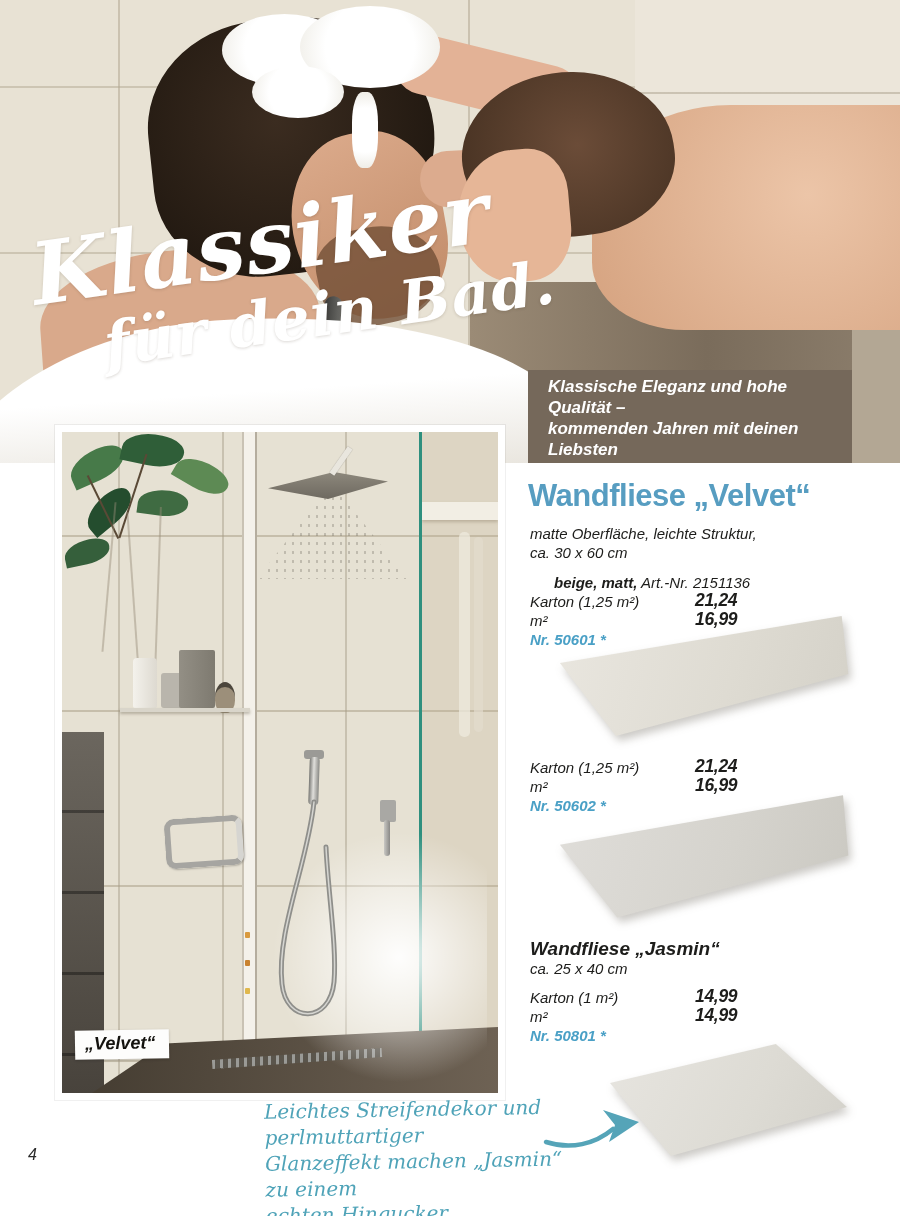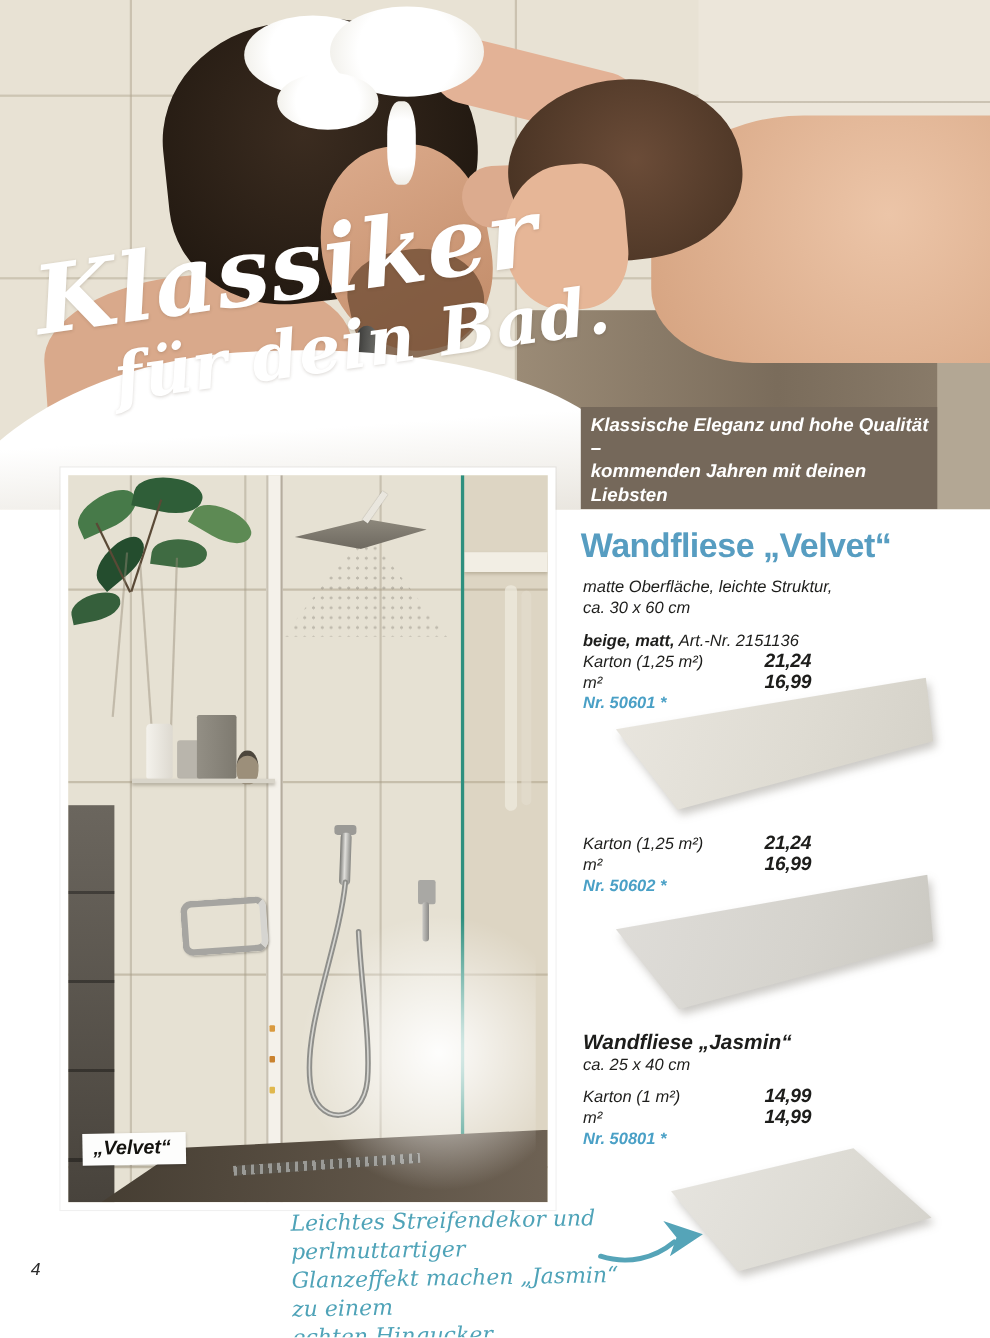--- a/index.html
+++ b/index.html
@@ -41,21 +41,21 @@
      background:linear-gradient(90deg,#3c3c3a,#6c6c68);border-radius:9px;transform:rotate(4deg);}
   .h-tub{position:absolute;left:-70px;top:318px;width:650px;height:210px;
      background:linear-gradient(180deg,#ffffff 0 35%,#e6e2da 85%);
      border-radius:45% 55% 0 0 / 90% 70% 0 0;transform:rotate(-4deg);}
   .hero-script{position:absolute;left:34px;top:196px;transform:rotate(-8deg);color:#ffffff;
      font-family:"DejaVu Serif", serif;font-style:italic;font-weight:bold;
      text-shadow:0 1px 3px rgba(60,45,30,.18);line-height:1;}
   .hero-script .s1{font-size:86px;letter-spacing:1px;}
   .hero-script .s2{font-size:60px;margin:6px 0 0 62px;letter-spacing:1px;}
   .intro{position:absolute;left:528px;top:370px;width:324px;height:93px;background:#75685a;
-     box-sizing:border-box;padding:6px 0 0 9px;color:#ffffff;font-style:italic;font-weight:bold;
+     box-sizing:border-box;padding:6px 0 0 20px;color:#ffffff;font-style:italic;font-weight:bold;
      font-size:17px;line-height:21px;}
 
   
   .gallery{position:absolute;left:55px;top:425px;width:450px;height:675px;background:#ffffff;
      box-sizing:border-box;padding:7px;box-shadow:0 0 0 1px rgba(0,0,0,.06);}
   .g-inner{position:relative;width:436px;height:661px;overflow:hidden;background:#e6e1d3;}
   .g-hline{position:absolute;left:0;width:436px;height:2px;background:rgba(165,155,132,.5);}
   .g-vline{position:absolute;top:0;width:2px;height:661px;background:rgba(165,155,132,.45);}
   .g-warm{position:absolute;left:360px;top:0;width:76px;height:661px;background:rgba(193,172,140,.22);}
   .g-ledge{position:absolute;left:360px;top:70px;width:76px;height:18px;background:#f2eee4;
@@ -105,21 +105,21 @@
   .v-label{position:absolute;left:13px;top:598px;background:#fdfdfc;padding:3px 14px 5px 10px;
      font-weight:bold;font-style:italic;font-size:18px;color:#14130f;transform:rotate(-1deg);
      box-shadow:0 1px 3px rgba(0,0,0,.2);}
 
   
   .p-title{position:absolute;left:528px;top:478px;font-size:31px;font-weight:bold;letter-spacing:-.5px;}
   .p-desc{position:absolute;left:530px;font-size:15px;font-style:italic;line-height:19px;}
   .j-title{position:absolute;left:530px;top:938px;font-size:19px;font-weight:bold;font-style:italic;}
   .vblock{position:absolute;left:530px;width:352px;font-size:15px;font-style:italic;color:#1d1d1b;}
   .vline{position:relative;height:19px;line-height:19px;white-space:nowrap;}
-  .vname{font-weight:bold;}
+  .vname{font-weight:bold;margin-left:24px;}
   .vprice{position:absolute;left:165px;top:-1px;font-weight:bold;font-size:17.5px;letter-spacing:-.3px;}
   .vnr{font-weight:bold;}
 
   
   .tile-wrap{position:absolute;filter:drop-shadow(3px 5px 4px rgba(70,60,45,.28));}
   .tile-face{width:100%;height:100%;}
   .t1 .tile-face{clip-path:polygon(3.6% 42%,89% 10.7%,91% 49.3%,20.6% 90.7%);
      background:linear-gradient(105deg,#eae7e0 0%,#dedbd2 55%,#d2cfc6 100%);}
   .t2 .tile-face{clip-path:polygon(3.6% 45%,89.4% 13%,91% 52%,21% 92%);
      background:linear-gradient(105deg,#e0deda 0%,#d5d3cd 55%,#c8c6bf 100%);}

